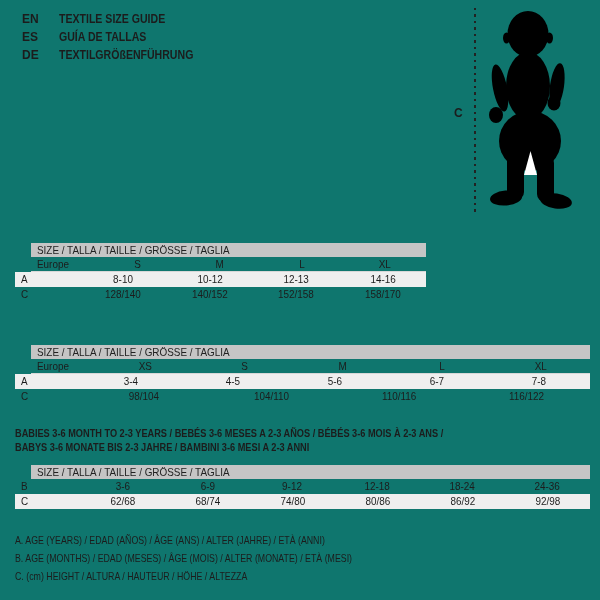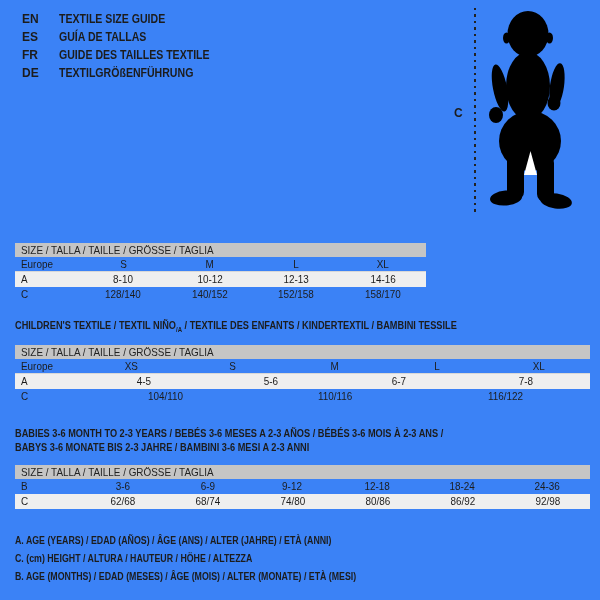--- a/index.html
+++ b/index.html
@@ -1,17 +1,17 @@
 <!DOCTYPE html>
 <html><head>
 <meta charset="utf-8">
 <style>
   html,body { margin:0; padding:0; }
   body { font-family:"Liberation Sans", sans-serif; background:#fff; }
-  .page { position:relative; width:600px; height:600px; background:#3b82f6; color:#1c1c1c; overflow:hidden; }
+  .page { position:relative; width:600px; height:600px; background:#0f766e; color:#1c1c1c; overflow:hidden; }
 
   
   .cx80 { display:inline-block; transform:scaleX(.80); transform-origin:center; white-space:nowrap; }
   .cx88 { display:inline-block; transform:scaleX(.88); transform-origin:center; white-space:nowrap; }
   .cx90 { display:inline-block; transform:scaleX(.90); transform-origin:center; white-space:nowrap; }
   .cxl  { transform-origin:left center !important; }
 
   
   .lang-block { position:absolute; left:22px; top:10px; }
   .lang-row { display:flex; height:18px; line-height:18px; font-size:12px; font-weight:bold; }
@@ -20,49 +20,45 @@
   
   .measure-line { position:absolute; left:474px; top:8px; width:2px; height:205px;
     background-image:repeating-linear-gradient(to bottom,#222 0px,#222 2.5px,transparent 2.5px,transparent 6.5px); }
   .measure-label { position:absolute; left:454px; top:106px; font-size:12px; font-weight:bold; }
   .baby-svg { position:absolute; left:480px; top:8px; width:102px; height:204px; }
 
   
   .size-table { position:absolute; left:15px; }
   .t-title { position:absolute; left:0; top:0; font-size:11.5px; font-weight:bold; line-height:14px; white-space:nowrap; }
   .t-body { position:absolute; left:0; right:0; }
-  .t-header { height:14px; line-height:14px; background:#c5c5c5; padding-left:6px; font-size:11px; color:#222; }
+  .t-header { height:14px; line-height:14px; background:#c5c5c5; padding-left:6px; font-size:11px; color:#222;margin-left:16px; }
   .t-row { display:flex; height:15px; line-height:15px; font-size:11px; }
-  .t-row.r-line { border-bottom:1px solid #d8d8d8; height:14px; line-height:14px; }
+  .t-row.r-line { border-bottom:1px solid #d8d8d8; height:14px; line-height:14px;margin-left:16px; }
   .t-row.alt { background:#efefef; }
   .t-label { width:65px; padding-left:6px; box-sizing:border-box; }
   .t-cell { flex:1; text-align:center; }
   .subsz { font-size:7.5px; }
 
   
   .notes { position:absolute; left:15px; top:531px; }
-  .note-line { height:18px; line-height:18px; font-size:11px; font-weight:bold; white-space:nowrap; }
+  .note-line { height:18px; line-height:18px; font-size:11px; font-weight:normal; white-space:nowrap; }
 </style>
 </head>
 <body>
 
 <div class="page">
 
   <div class="lang-block">
     <div class="lang-row">
       <span class="lang-code">EN</span>
       <span class="cx88 cxl">TEXTILE SIZE GUIDE</span>
     </div>
     <div class="lang-row">
       <span class="lang-code">ES</span>
       <span class="cx88 cxl">GUÍA DE TALLAS</span>
-    </div>
-    <div class="lang-row">
-      <span class="lang-code">FR</span>
-      <span class="cx88 cxl">GUIDE DES TAILLES TEXTILE</span>
     </div>
     <div class="lang-row">
       <span class="lang-code">DE</span>
       <span class="cx88 cxl">TEXTILGRÖßENFÜHRUNG</span>
     </div>
   </div>
 
   <div class="measure-line"></div>
   <div class="measure-label">C</div>
   <svg class="baby-svg" viewBox="0 0 102 204" aria-hidden="true">
@@ -105,44 +101,41 @@
         <span class="t-label"><span class="cx90 cxl">C</span></span>
         <span class="t-cell"><span class="cx90">128/140</span></span>
         <span class="t-cell"><span class="cx90">140/152</span></span>
         <span class="t-cell"><span class="cx90">152/158</span></span>
         <span class="t-cell"><span class="cx90">158/170</span></span>
       </div>
     </div>
   </div>
 
   <div class="size-table" style="top:318px; width:575px; height:90px;">
-    <div class="t-title">
-      <span class="cx80 cxl">
-        <span>CHILDREN'S TEXTILE / TEXTIL NIÑO</span><sub class="subsz">/A</sub><span> / TEXTILE DES ENFANTS / KINDERTEXTIL / BAMBINI TESSILE</span>
-      </span>
-    </div>
     <div class="t-body" style="top:27px;">
       <div class="t-header"><span class="cx90 cxl">SIZE / TALLA / TAILLE / GRÖSSE / TAGLIA</span></div>
       <div class="t-row r-line">
         <span class="t-label"><span class="cx90 cxl">Europe</span></span>
         <span class="t-cell"><span class="cx90">XS</span></span>
         <span class="t-cell"><span class="cx90">S</span></span>
         <span class="t-cell"><span class="cx90">M</span></span>
         <span class="t-cell"><span class="cx90">L</span></span>
         <span class="t-cell"><span class="cx90">XL</span></span>
       </div>
       <div class="t-row alt">
         <span class="t-label"><span class="cx90 cxl">A</span></span>
+        <span class="t-cell"><span class="cx90">3-4</span></span>
         <span class="t-cell"><span class="cx90">4-5</span></span>
         <span class="t-cell"><span class="cx90">5-6</span></span>
         <span class="t-cell"><span class="cx90">6-7</span></span>
         <span class="t-cell"><span class="cx90">7-8</span></span>
       </div>
       <div class="t-row">
         <span class="t-label"><span class="cx90 cxl">C</span></span>
+        <span class="t-cell"><span class="cx90">98/104</span></span>
         <span class="t-cell"><span class="cx90">104/110</span></span>
         <span class="t-cell"><span class="cx90">110/116</span></span>
         <span class="t-cell"><span class="cx90">116/122</span></span>
       </div>
     </div>
   </div>
 
   <div class="size-table" style="top:426px; width:575px; height:86px;">
     <div class="t-title">
       <span class="cx80 cxl">BABIES 3-6 MONTH TO 2-3 YEARS / BEBÉS 3-6 MESES A 2-3 AÑOS / BÉBÉS 3-6 MOIS À 2-3 ANS /</span><br>
@@ -166,17 +159,17 @@
         <span class="t-cell"><span class="cx90">74/80</span></span>
         <span class="t-cell"><span class="cx90">80/86</span></span>
         <span class="t-cell"><span class="cx90">86/92</span></span>
         <span class="t-cell"><span class="cx90">92/98</span></span>
       </div>
     </div>
   </div>
 
   <div class="notes">
     <div class="note-line"><span class="cx80 cxl">A. AGE (YEARS) / EDAD (AÑOS) / ÂGE (ANS) / ALTER (JAHRE) / ETÀ (ANNI)</span></div>
+    <div class="note-line"><span class="cx80 cxl">B. AGE (MONTHS) / EDAD (MESES) / ÂGE (MOIS) / ALTER (MONATE) / ETÀ (MESI)</span></div>
     <div class="note-line"><span class="cx80 cxl">C. (cm) HEIGHT / ALTURA / HAUTEUR / HÖHE / ALTEZZA</span></div>
-    <div class="note-line"><span class="cx80 cxl">B. AGE (MONTHS) / EDAD (MESES) / ÂGE (MOIS) / ALTER (MONATE) / ETÀ (MESI)</span></div>
   </div>
 
 </div>
 
 </body></html>

